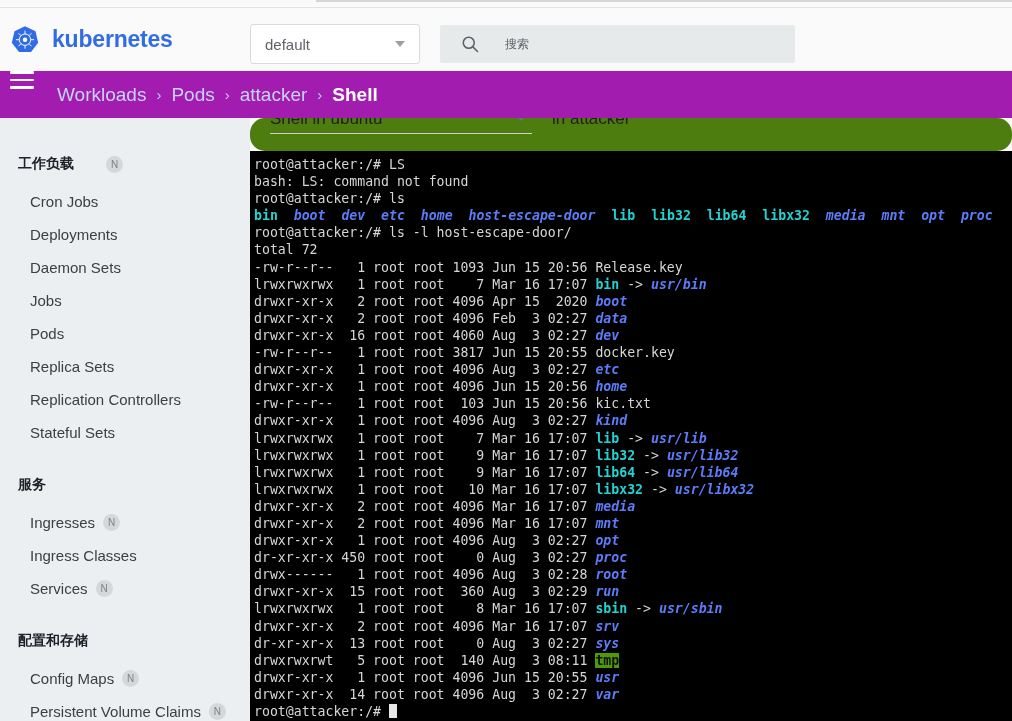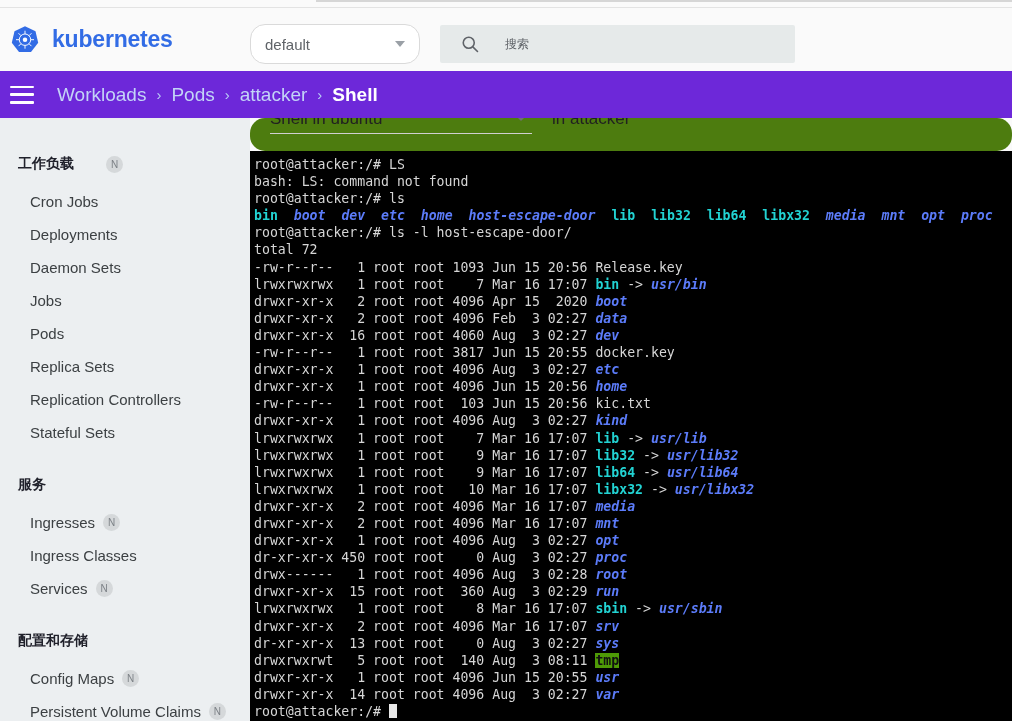--- a/index.html
+++ b/index.html
@@ -34,21 +34,21 @@
   .logo-wrap { display: flex; align-items: center; margin-left: 10px; }
   .k8s-logo { width: 30px; height: 30px; display:block; }
   .logo-text {
     margin-left: 12px;
     font-size: 23px; font-weight: bold; color: #326ce5;
     letter-spacing: -0.2px;
   }
   .ns-select {
     position: absolute; left: 250px; top: 16px;
     width: 170px; height: 40px;
-    border: 1px solid #dadada; border-radius: 15px;
+    border: 1px solid #dadada; border-radius: 3px;
     background: #fff;
     display: flex; align-items: center; justify-content: space-between;
     padding: 0 14px;
   }
   .ns-select .val { font-size: 15px; color: #5f6368; }
   .caret {
     width: 0; height: 0;
     border-left: 5px solid transparent;
     border-right: 5px solid transparent;
     border-top: 6px solid #9aa0a6;
@@ -60,22 +60,22 @@
     display: flex; align-items: center; padding-left: 20px;
   }
   .search-icon { width: 20px; height: 20px; flex: none; }
   .search-ph {
     margin-left: 25px; font-size: 12px; color: #5f6368;
   }
 
   
   .crumbbar {
     position: absolute; top: 71px; left: 0; width: 1012px; height: 47px;
-    background: #6d28d9;
-    display: flex; align-items: center;
+    background: #a21caf;
+    display: flex; 
   }
   .hamburger {
     margin-left: 10px; width: 24px; height: 18px;
     display: flex; flex-direction: column; justify-content: space-between;
   }
   .hamburger span { display:block; height: 2.6px; background: #fff; border-radius:1px; }
   .crumbs { margin-left: 23px; display: flex; align-items: center; }
   .crumb {
     font-size: 19px; color: #c3d4f7; white-space: nowrap;
   }

